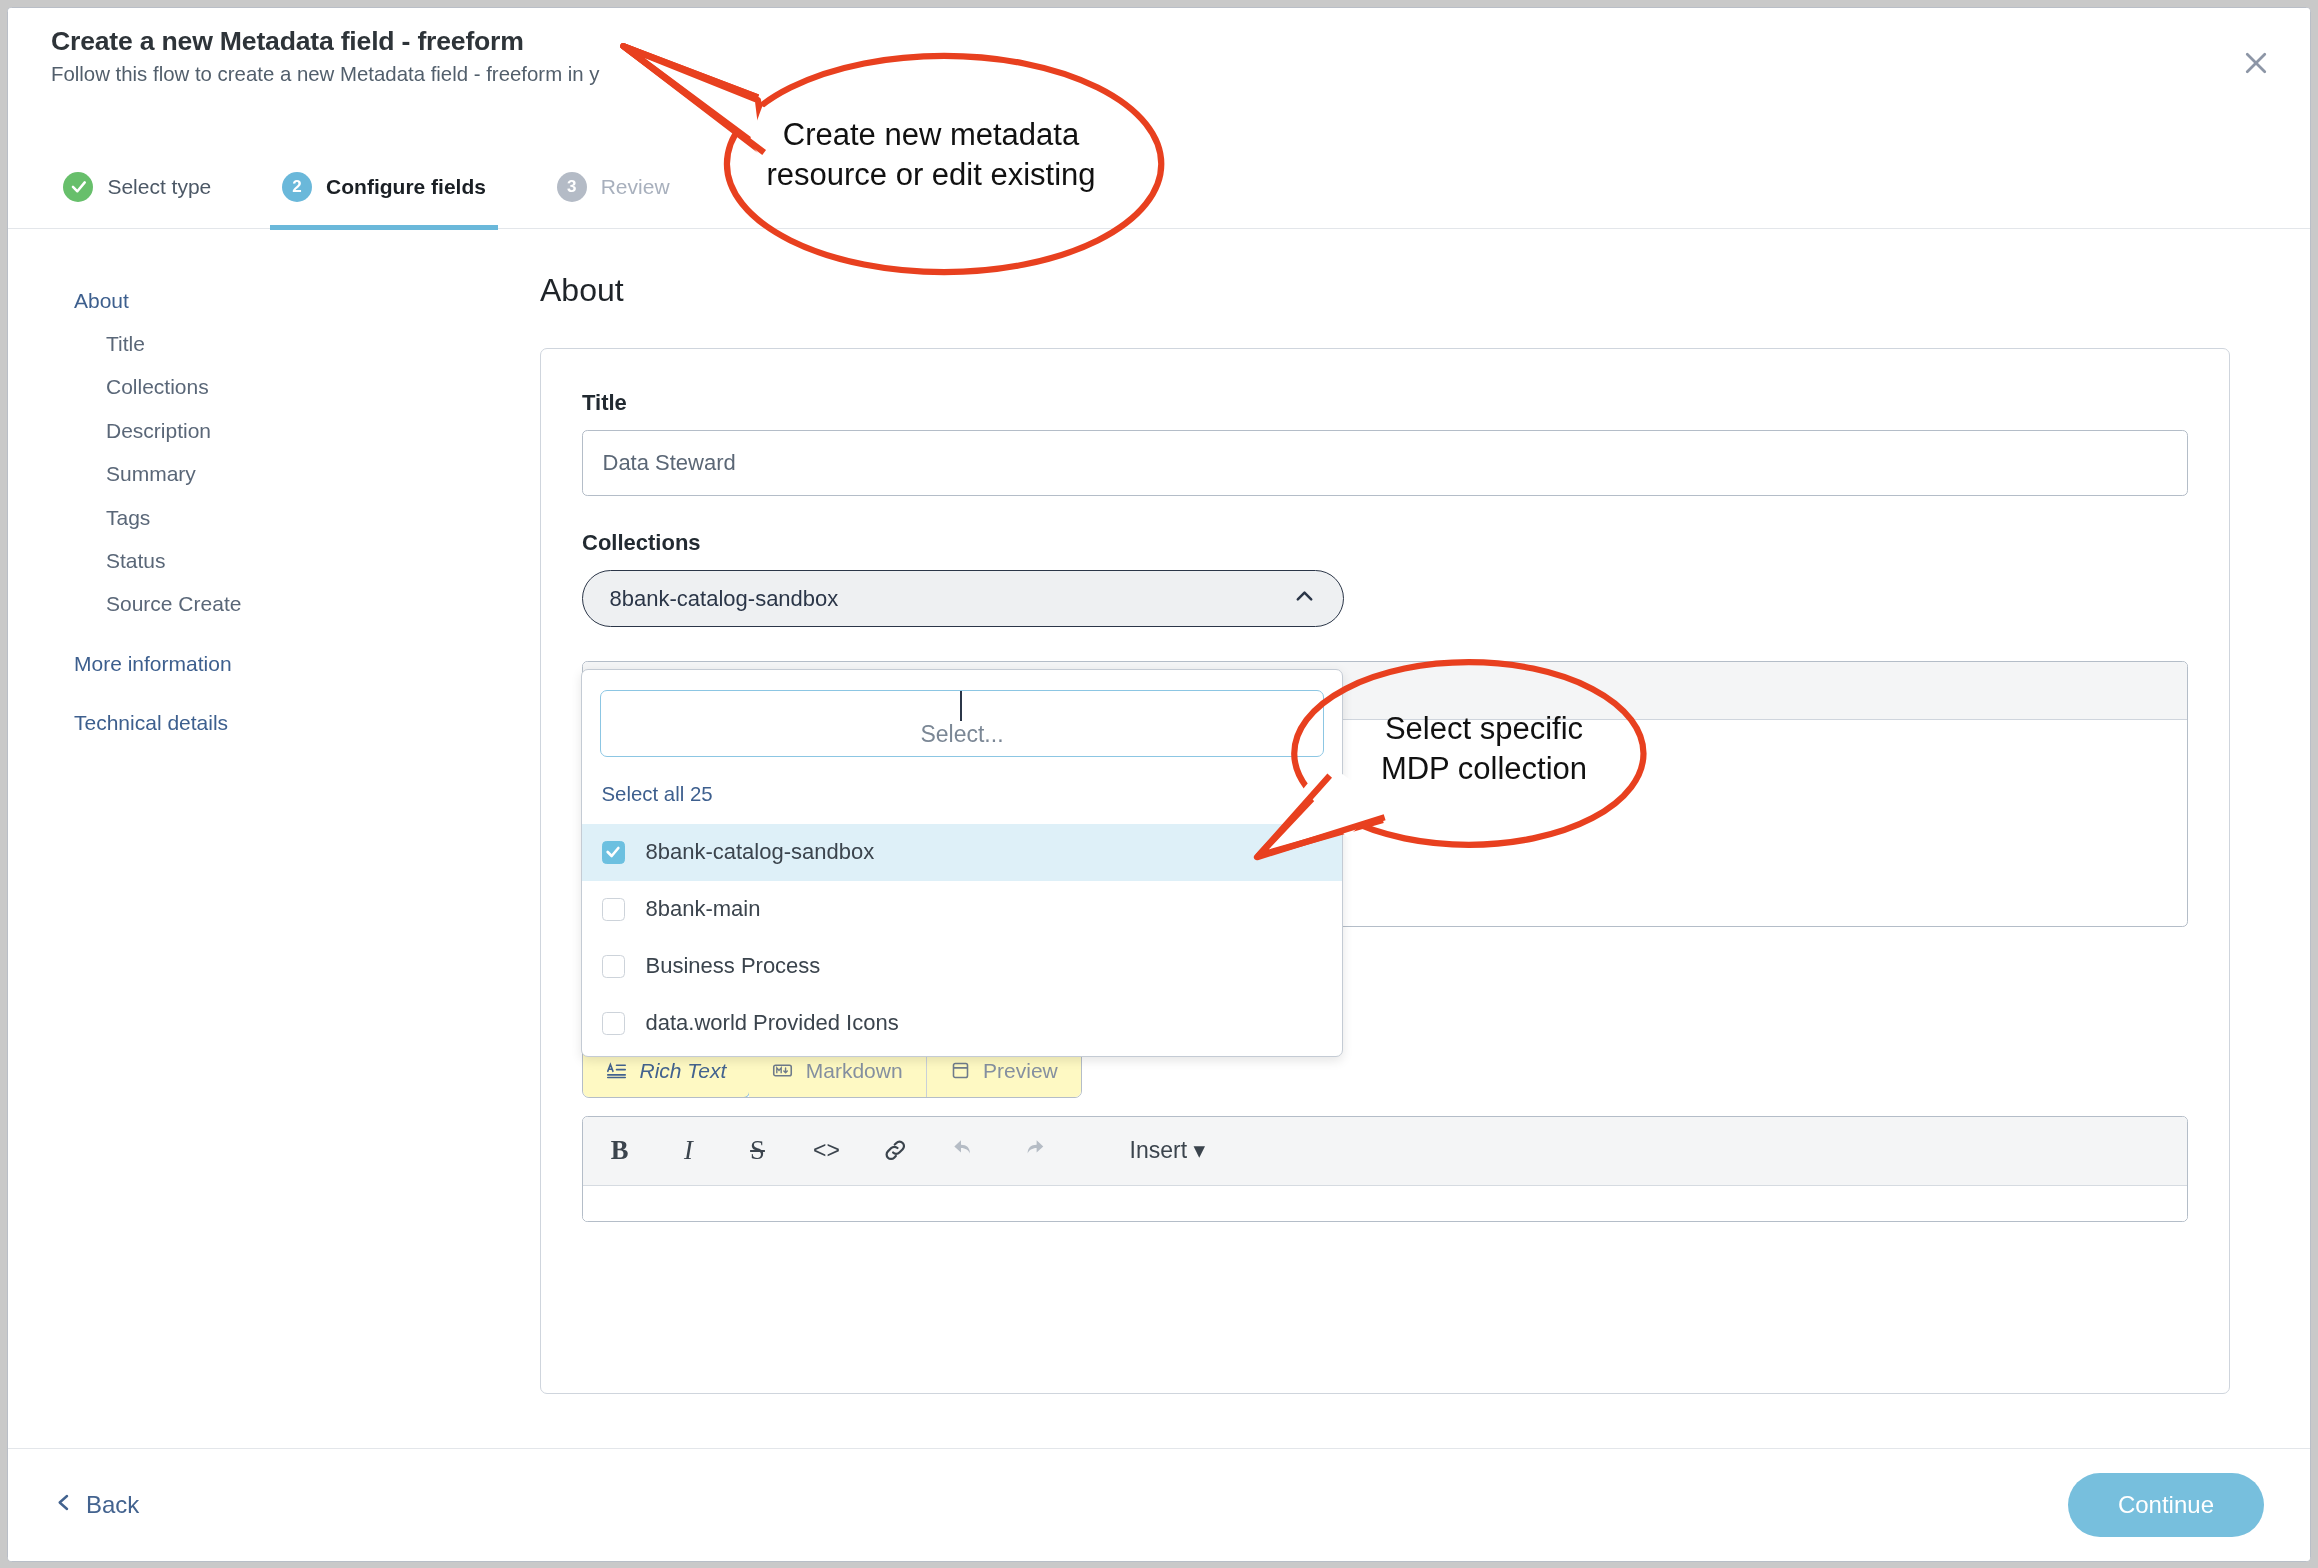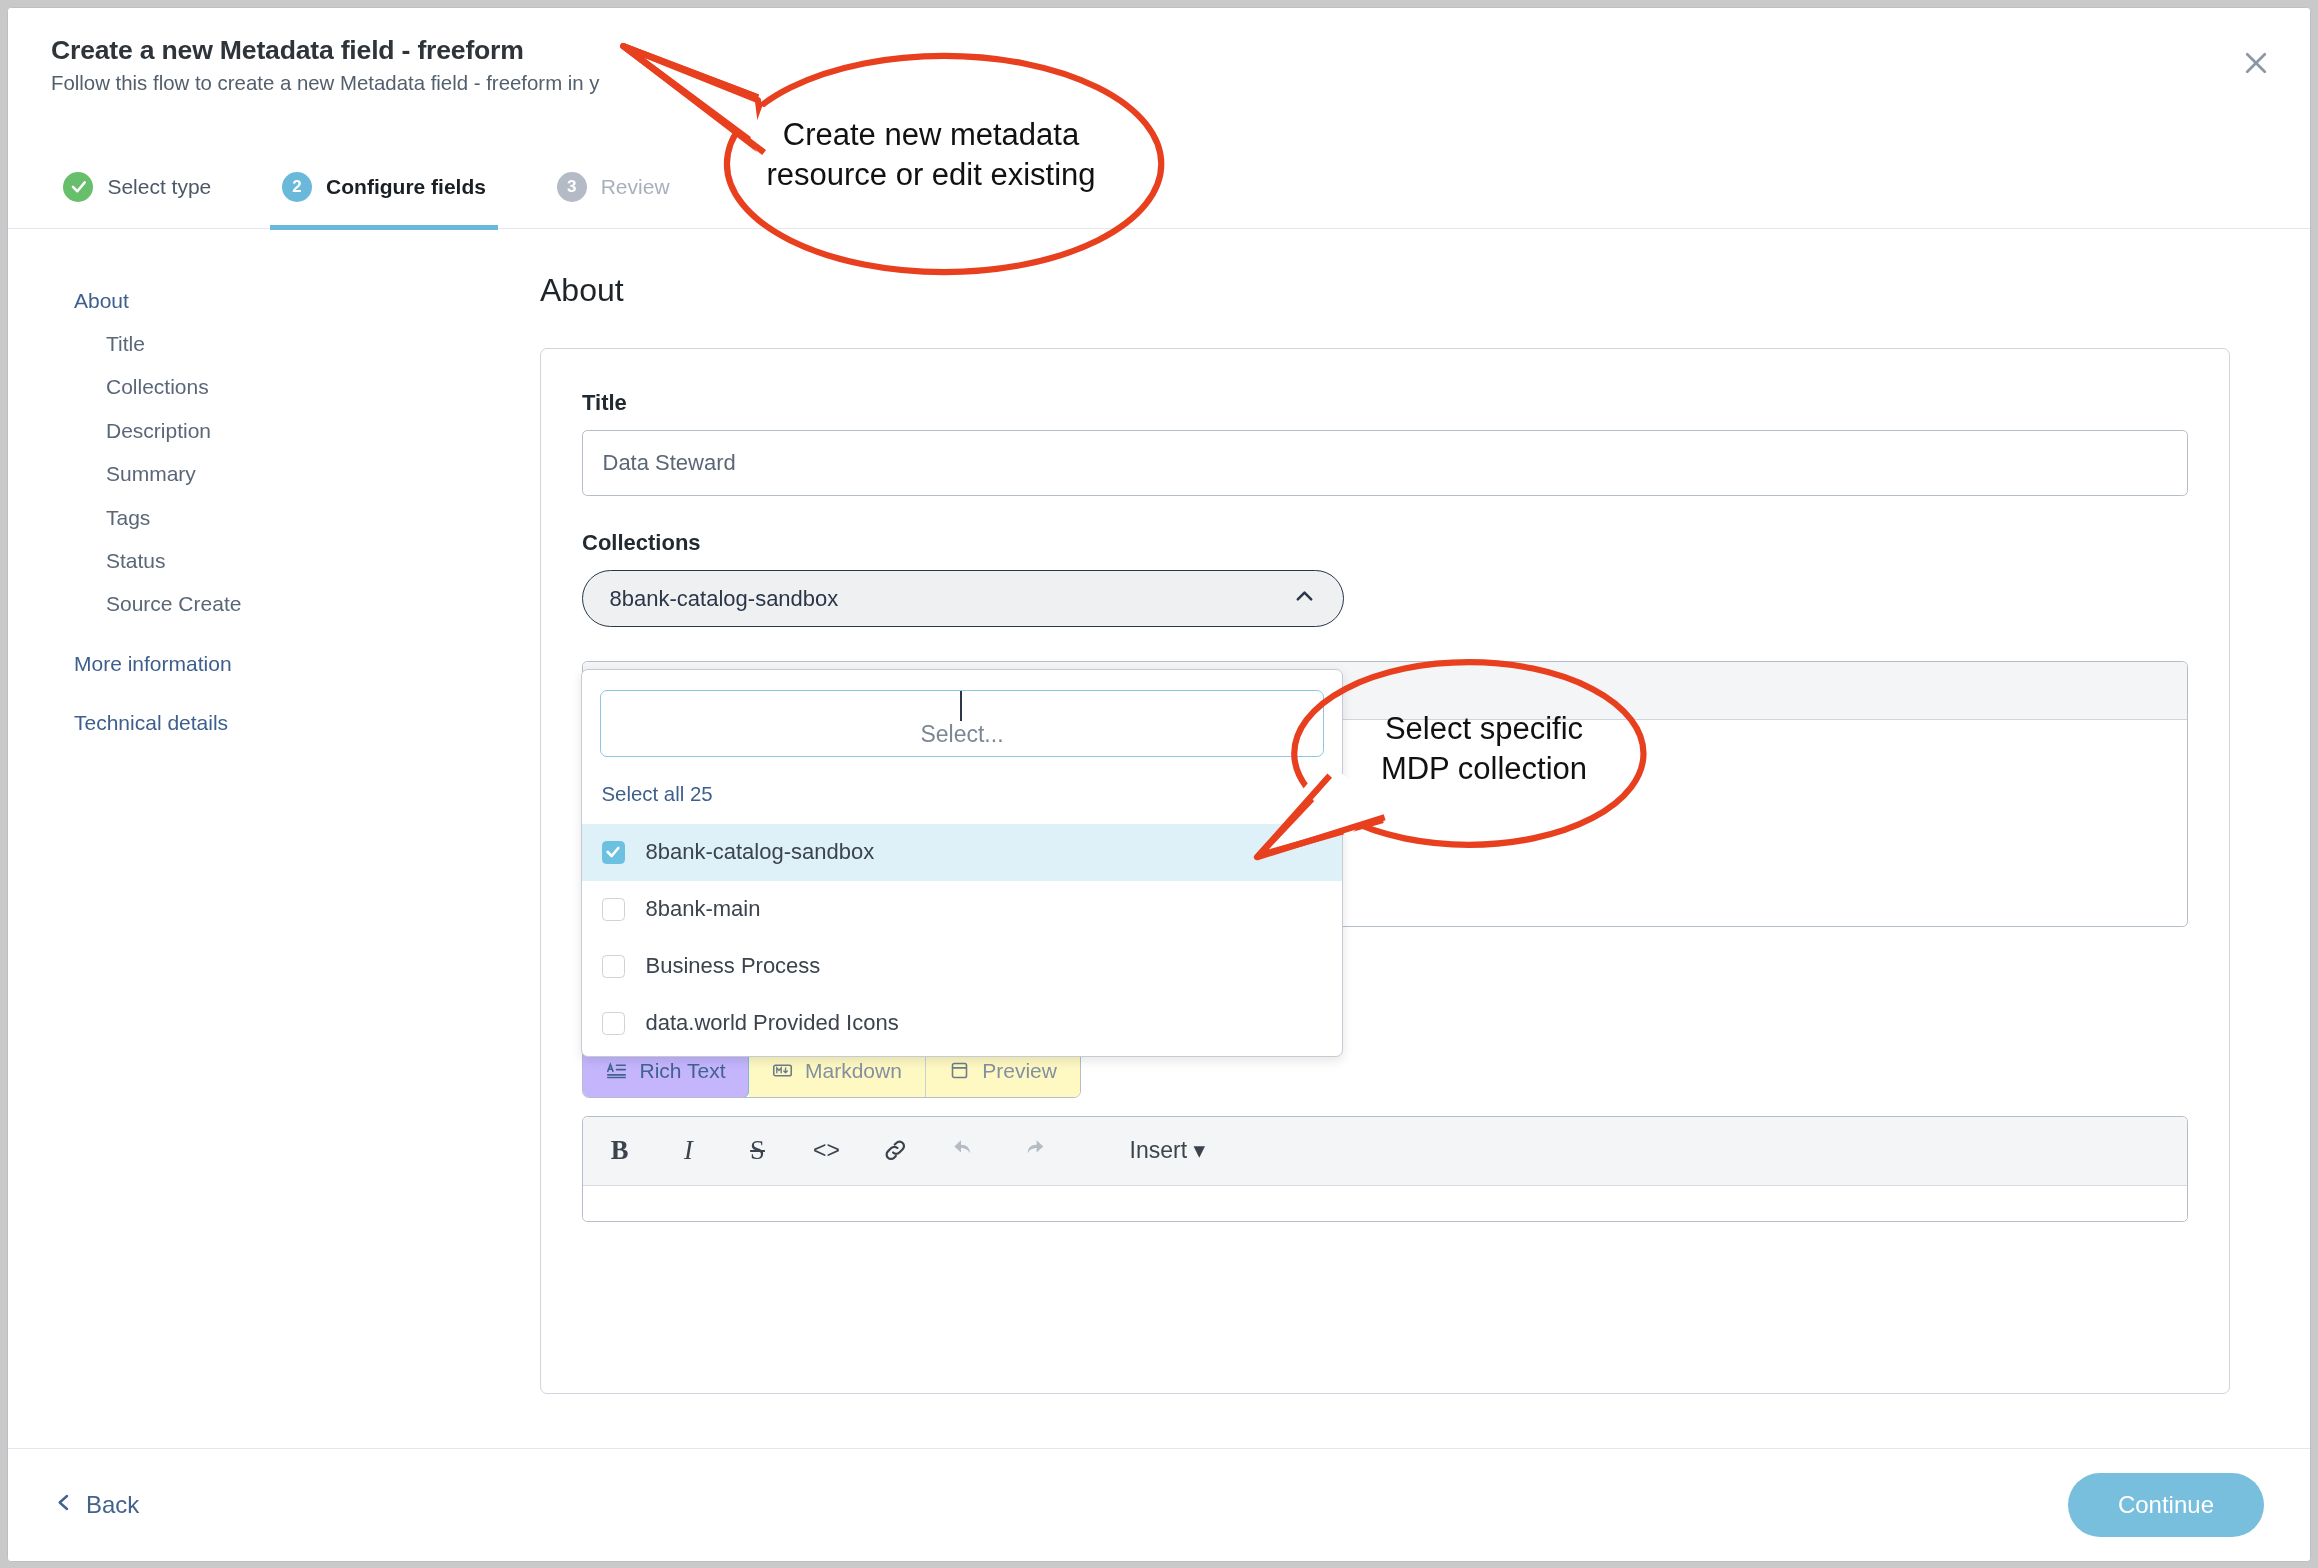--- a/index.html
+++ b/index.html
@@ -20,21 +20,21 @@
     width: 2304px; height: 1555px;
     background: #ffffff;
     border: 0.9px solid #b9bec7;
     border-radius: 4.4px;
     overflow: hidden;
   }
 
   
   .modal-header {
     position: relative;
-    padding: 27px 43px 0 43px;
+    padding: 18px 43px 0 43px;
     height: 138px;
     background: #fff;
   }
   .modal-title {
     font-size: 26.6px;
     font-weight: bold;
     color: #2e3439;
     letter-spacing: -0.2px;
   }
   .modal-subtitle {
@@ -284,25 +284,26 @@
     gap: 12.4px;
     padding: 0 23px;
     font-size: 21px;
     color: #8590a0;
     border-right: 0.9px solid #c9d0d9;
     cursor: pointer;
     background: #fef9c3;
   }
   .seg-tab:last-child { border-right: none; }
   .seg-tab.active {
-    background: #c4b5fd;
+    background: #fef9c3;
     color: #43638f;
     border: 1.8px solid #7fb7e0;
     border-radius: 6.2px;
     margin: -0.9px;
+    font-style: italic;
   }
   .seg-ico { font-size: 19.5px; color: #6f7b8b; display: flex; align-items:center; }
   .seg-tab.active .seg-ico { color: #43638f; }
 
   .rt-wrap {
     margin-top: 17.7px;
     border: 0.9px solid #b4bdc8;
     border-radius: 5.3px;
     overflow: hidden;
   }

